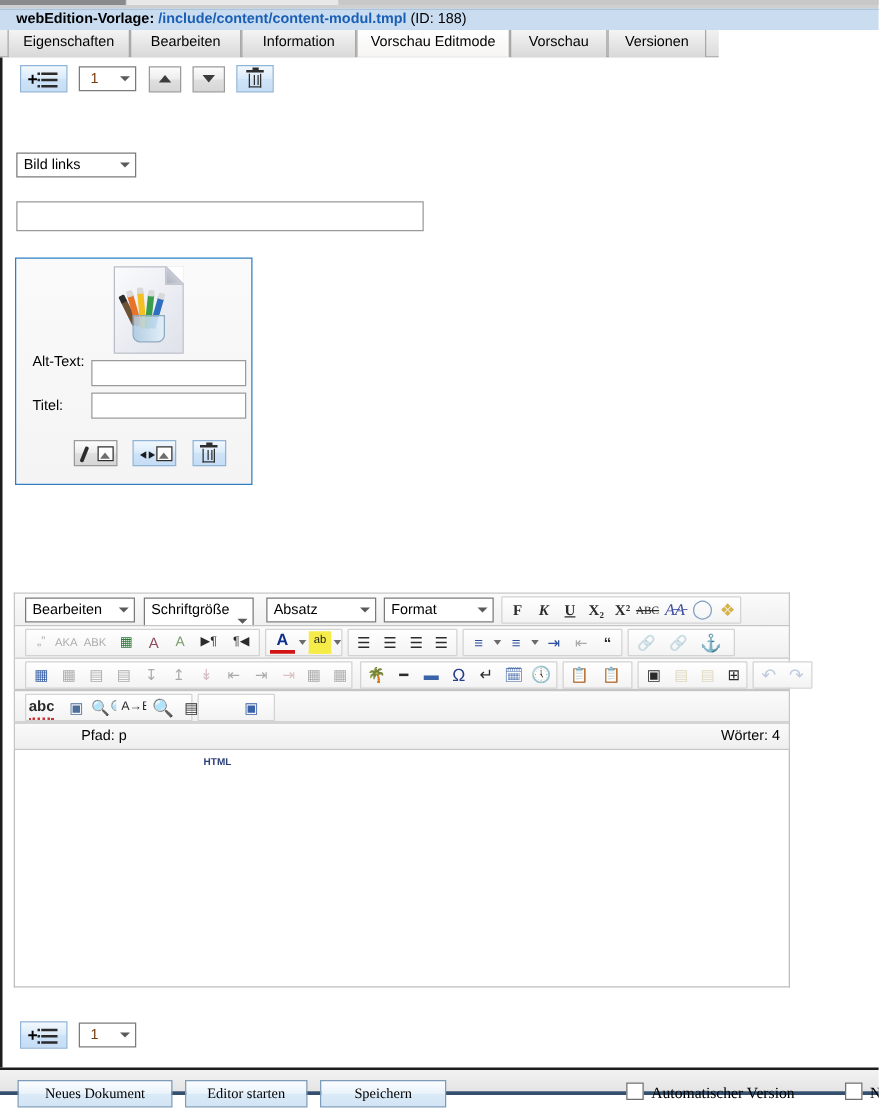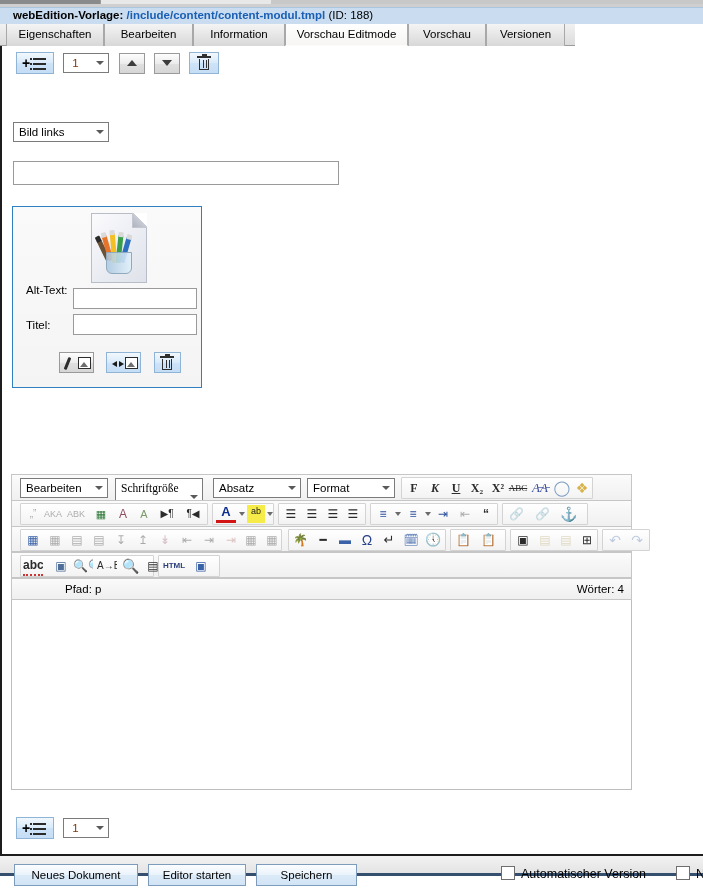--- a/index.html
+++ b/index.html
@@ -284,20 +284,21 @@
   #botrow { position:absolute; left:14px; top:771px; }
   #botrow > * { margin-right:6px; }
 
   
   #footer {
     position:absolute; left:0; top:854px; width:703px; height:22px;
     background: linear-gradient(to bottom,#f2f2f2 0%, #e4e4e4 100%);
     border-top:2px solid #1d1d1d;
     border-bottom:3px solid #34506e;
     box-sizing:border-box;
+    font-family:Liberation Serif, serif;
   }
   .fbtn {
     position:absolute; top:8px; height:22px;
     box-sizing:border-box;
     border:1px solid #7d9cbb;
     background: linear-gradient(to bottom,#fbfdff 0%,#eaf3fb 48%,#dbeaf7 52%,#d2e4f5 100%);
     font-size:11.5px; line-height:20px; text-align:center; color:#000;
     white-space:nowrap;
   }
   .cbwrap { position:absolute; top:9px; font-size:12.5px; line-height:19px; white-space:nowrap; }
@@ -408,21 +409,21 @@
     </div>
   </div>
 
   <div id="rte">
 
     <div class="tbrow r1">
       <span class="sel" style="position:absolute; left:8px; top:3px; width:88px; height:20px;">
         <span>Bearbeiten</span>
         <span class="arrow"></span>
       </span>
-      <span class="sel" style="position:absolute; left:103px; top:3px; width:88px; height:37px;font-family:Liberation Serif, serif;">
+      <span class="sel" style="position:absolute; left:103px; top:3px; width:88px; height:37px;">
         <span>Schriftgröße</span>
         <span class="arrow"></span>
       </span>
       <span class="sel" style="position:absolute; left:201px; top:3px; width:88px; height:20px;">
         <span>Absatz</span>
         <span class="arrow"></span>
       </span>
       <span class="sel" style="position:absolute; left:295px; top:3px; width:88px; height:20px;">
         <span>Format</span>
         <span class="arrow"></span>
@@ -532,21 +533,21 @@
       <span class="grp" style="left:8px; width:134px;">
         <span class="tbi" style="left:2px; font-weight:bold; font-size:12px; border-bottom:2px dotted #c33;">abc</span>
         <span class="tbi" style="left:30px; color:#4f6f9a;">▣</span>
         <span class="tbi" style="left:52px; color:#1f3f6f;">🔍🔍</span>
         <span class="tbi" style="left:76px; font-size:10px;">A→B</span>
         <span class="tbi" style="left:100px; font-size:14px;">🔍</span>
         <span class="tbi" style="left:122px;">▤</span>
       </span>
 
       <span class="grp" style="left:146px; width:62px;">
-        <span class="tbi" style="left:2px; font-size:8px; font-weight:bold; color:#2b3f7a; width:26px;">HTML</span>
+        <span class="tbi" style="left:2px; font-size:8px; font-weight:bold; color:#2b3f7a; width:26px;margin-top:44px;">HTML</span>
         <span class="tbi" style="left:32px; color:#3a62a8;">▣</span>
       </span>
     </div>
 
     <div id="statusbar">
       <span class="left">Pfad: p</span>
       <span class="right">Wörter: 4</span>
     </div>
 
     <div id="editorbody"></div>

